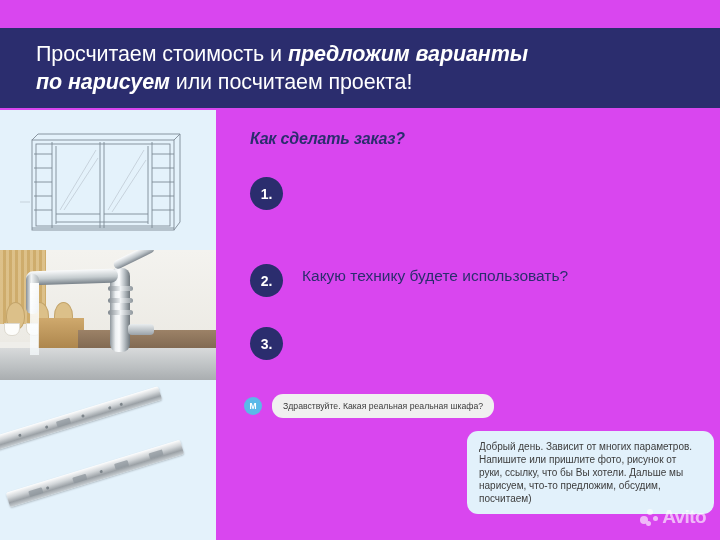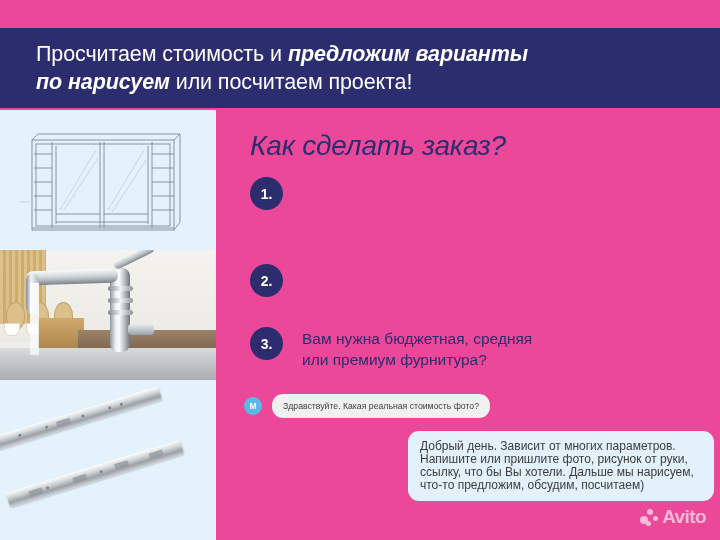--- a/index.html
+++ b/index.html
@@ -11,21 +11,21 @@
     height: 540px;
     overflow: hidden;
     background: #fbfaf4;
     font-family: "Liberation Sans", sans-serif;
     position: relative;
   }
   #page {
     position: relative;
     width: 720px;
     height: 540px;
-    background: #ec4899;
+    background: #d946ef;
     overflow: hidden;
   }
 
   
   #header-banner {
     position: absolute;
     left: 0;
     top: 28px;
     width: 720px;
     height: 80px;
@@ -159,22 +159,22 @@
     position: absolute;
     left: 216px;
     top: 108px;
     width: 504px;
     height: 432px;
   }
   #section-title {
     position: absolute;
     left: 34px;
     top: 22px;
-    font-size: 28px;
-    font-weight: 400;
+    font-size: 16px;
+    font-weight: 700;
     font-style: italic;
     color: #2b2d6e;
     letter-spacing: -0.2px;
   }
 
   .step-row {
     position: absolute;
     left: 34px;
     display: flex;
     align-items: flex-start;
@@ -232,24 +232,24 @@
   }
   .chat-row-out {
     display: flex;
     justify-content: flex-end;
     margin-top: 13px;
   }
   #bubble-outgoing {
     background: #e2f1fb;
     border-radius: 11px;
     padding: 9px 12px;
-    font-size: 12px;
+    font-size: 10px;
     line-height: 13px;
     color: #3c3c3c;
-    width: 306px;
+    width: 247px;
     box-sizing: border-box;
   }
 
   
   #avito-watermark {
     position: absolute;
     right: 14px;
     bottom: 12px;
     display: flex;
     align-items: center;
@@ -380,32 +380,31 @@
   <div id="content">
 
     <div id="section-title">Как сделать заказ?</div>
 
     <div class="step-row" id="step-1">
       <div class="step-badge">1.</div>
     </div>
 
     <div class="step-row" id="step-2">
       <div class="step-badge">2.</div>
+      <div class="step-text">Какую технику будете использовать?</div>
     </div>
 
     <div class="step-row" id="step-3">
       <div class="step-badge">3.</div>
-      <div class="step-text">Вам нужна бюджетная, средняя
-или премиум фурнитура?</div>
     </div>
 
     <div id="chat">
       <div class="chat-row-in">
         <div id="chat-avatar">M</div>
-        <div id="bubble-incoming">Здравствуйте. Какая реальная стоимость фото?</div>
+        <div id="bubble-incoming">Здравствуйте. Какая реальная реальная шкафа?</div>
       </div>
       <div class="chat-row-out">
         <div id="bubble-outgoing">Добрый день. Зависит от многих параметров. Напишите или пришлите фото, рисунок от руки, ссылку, что бы Вы хотели. Дальше мы нарисуем, что-то предложим, обсудим, посчитаем)</div>
       </div>
     </div>
   </div>
 
   <div id="avito-watermark">
     <span id="avito-dots">
       <i></i>

